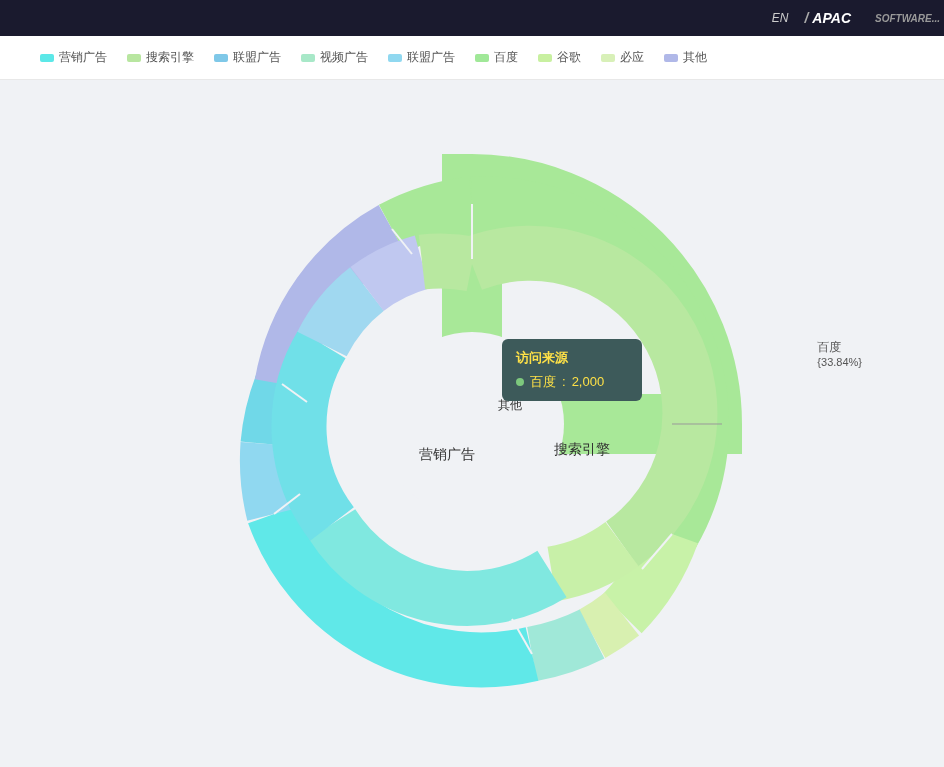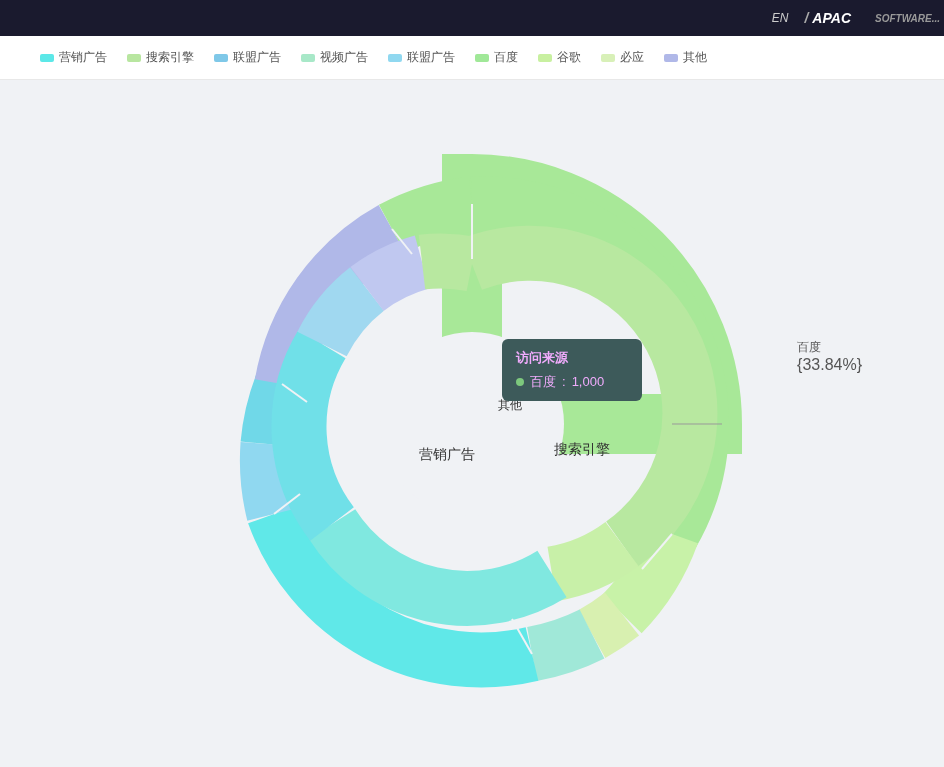--- a/index.html
+++ b/index.html
@@ -68,21 +68,21 @@
       width: 560px;
       height: 560px;
     }
     .chart-svg {
       width: 100%;
       height: 100%;
     }
     .tooltip {
       position: absolute;
       background: #3d5a5a;
-      color: #f0abfc;
+      color: #fde047;
       border-radius: 6px;
       padding: 10px 14px;
       font-size: 13px;
       top: 195px;
       left: 310px;
       min-width: 140px;
       pointer-events: none;
     }
     .tooltip-title {
       font-size: 13px;
@@ -206,24 +206,24 @@
 
       <line x1="480" y1="280" x2="530" y2="280" stroke="#999" stroke-width="1"></line>
     </svg>
 
     
     <div class="tooltip">
       <div class="tooltip-title">访问来源</div>
       <div class="tooltip-item">
         <div class="tooltip-dot"></div>
         <span>百度</span>:
-        <span>1,000</span>
+        <span>2,000</span>
       </div>
     </div>
 
     
     <div style="position:absolute; top:195px; right:-110px; font-size:12px; color:#555; text-align:left;">
       <div style="font-size:12px;color:#555;">百度</div>
-      <div style="font-size:16px;color:#555;">{33.84%}</div>
+      <div style="font-size:11px;color:#555;">{33.84%}</div>
     </div>
 
   </div>
 </div>
 
 </body></html>

